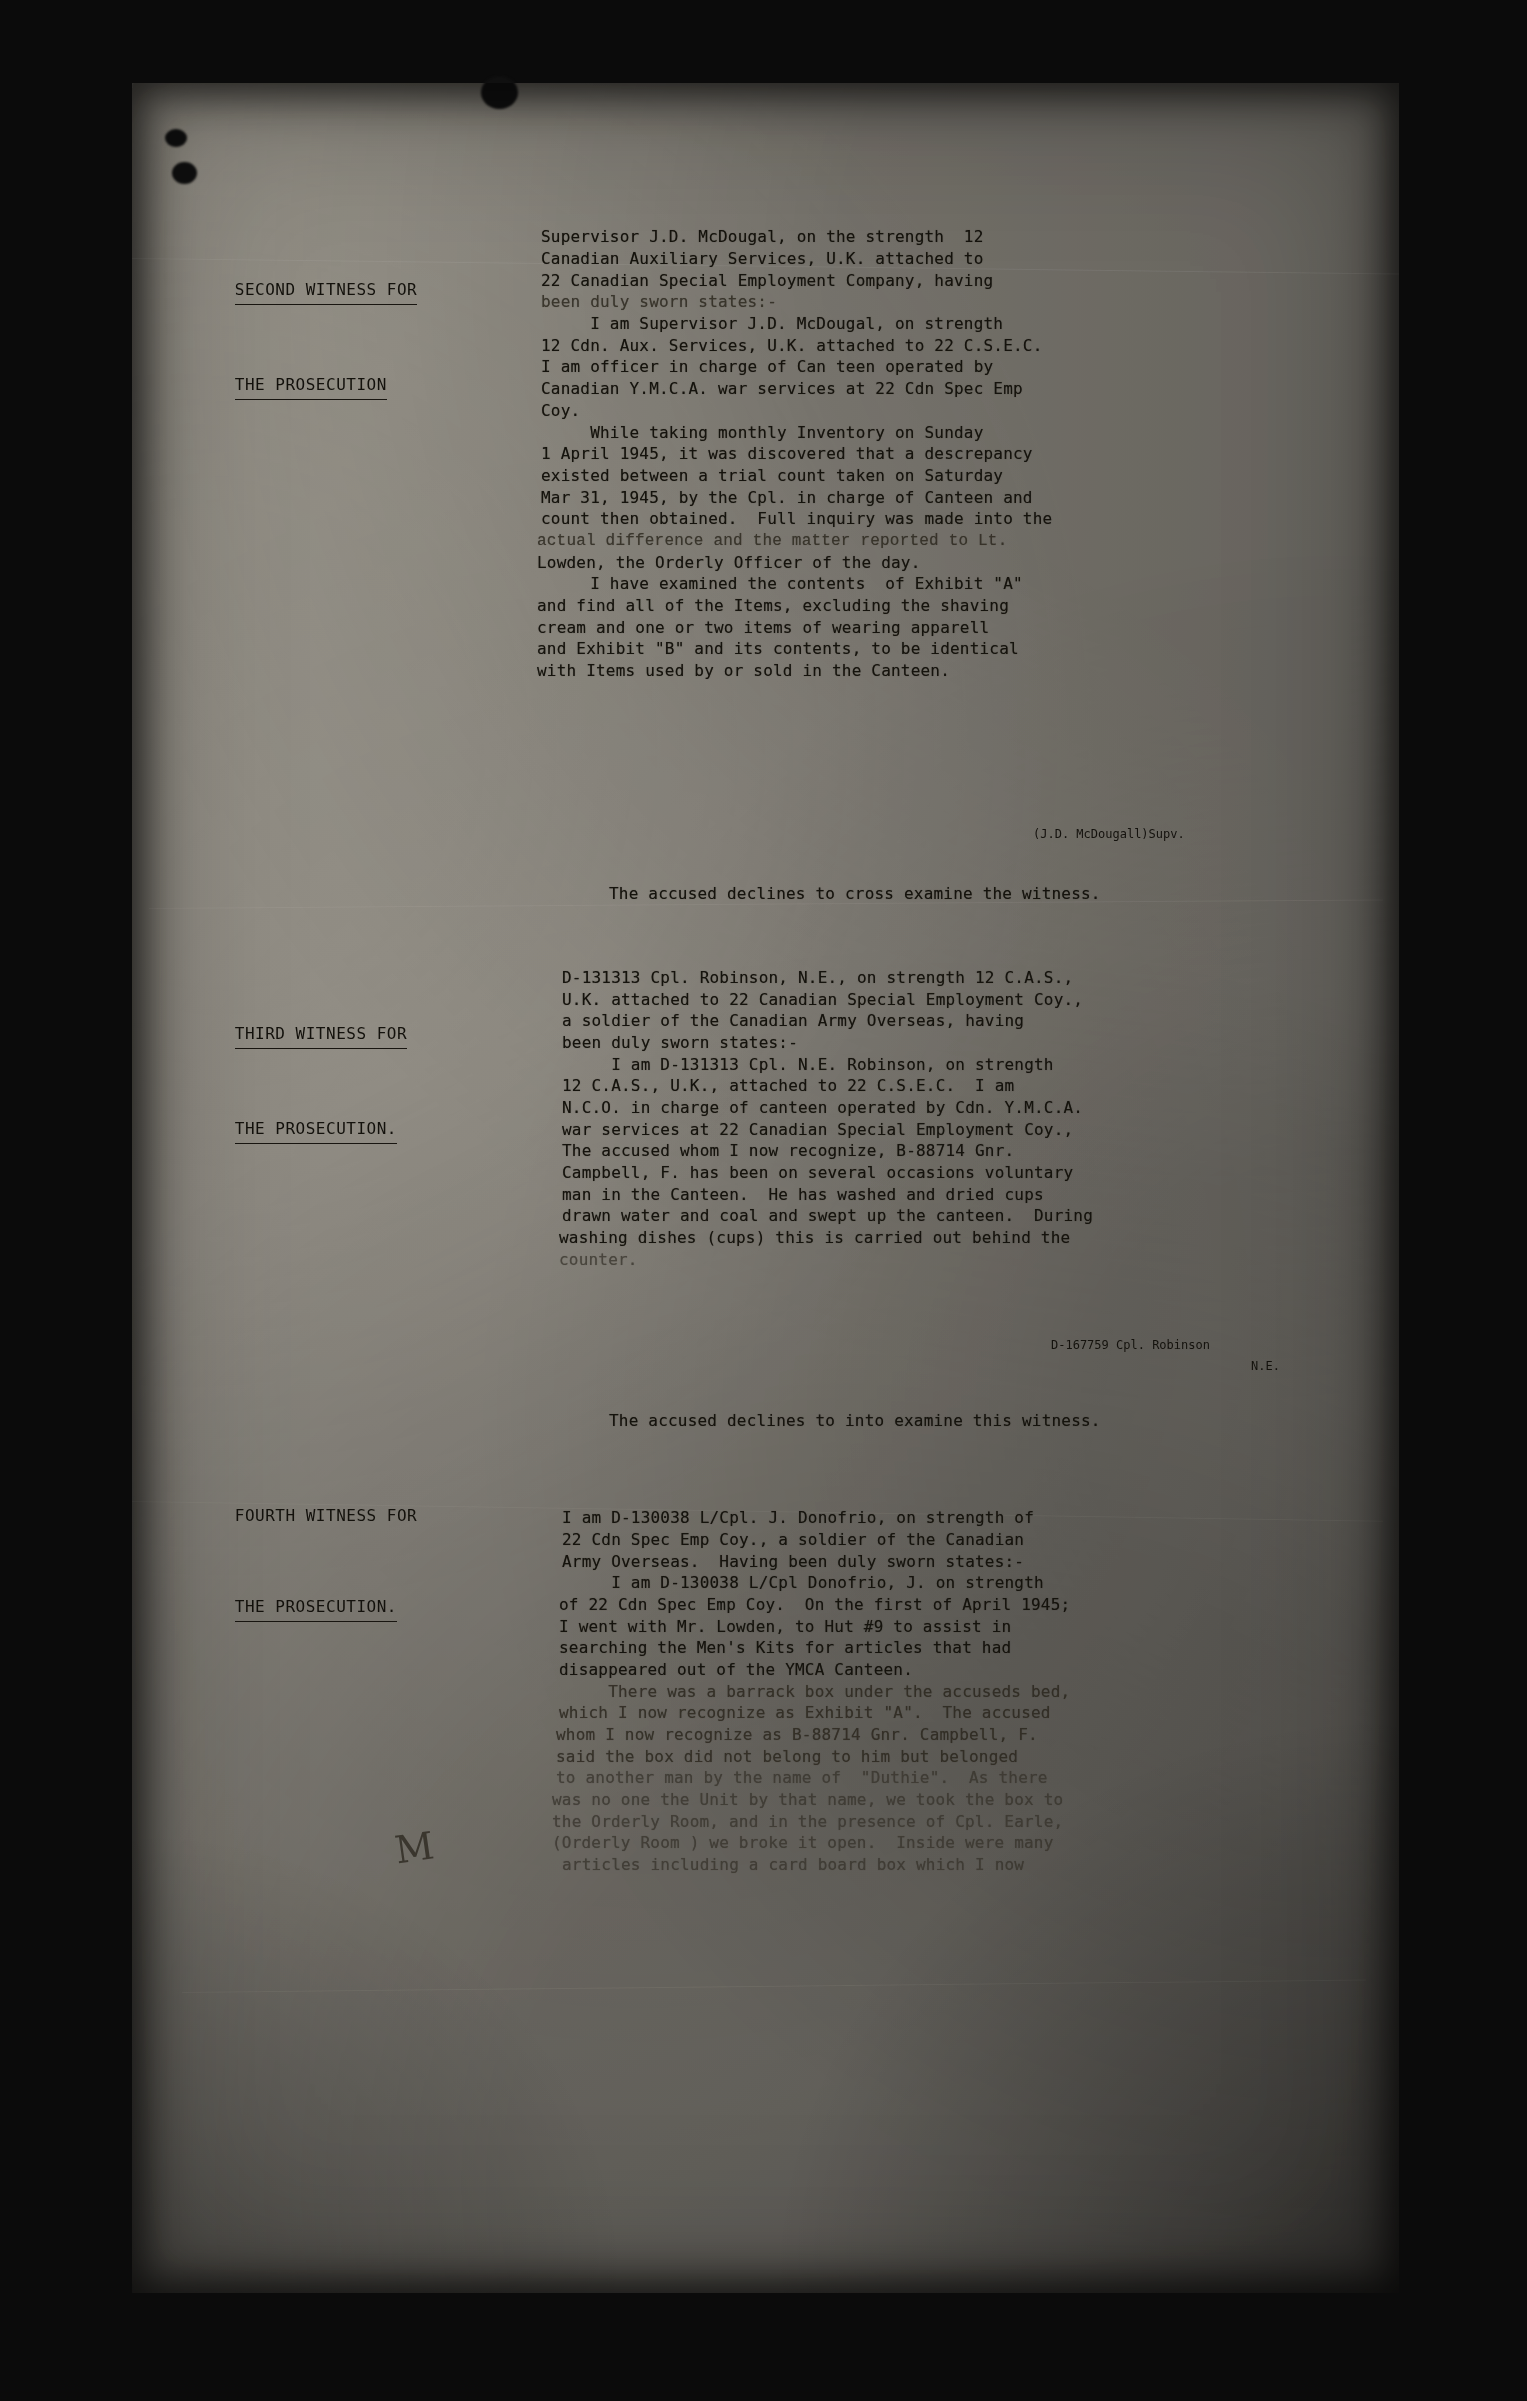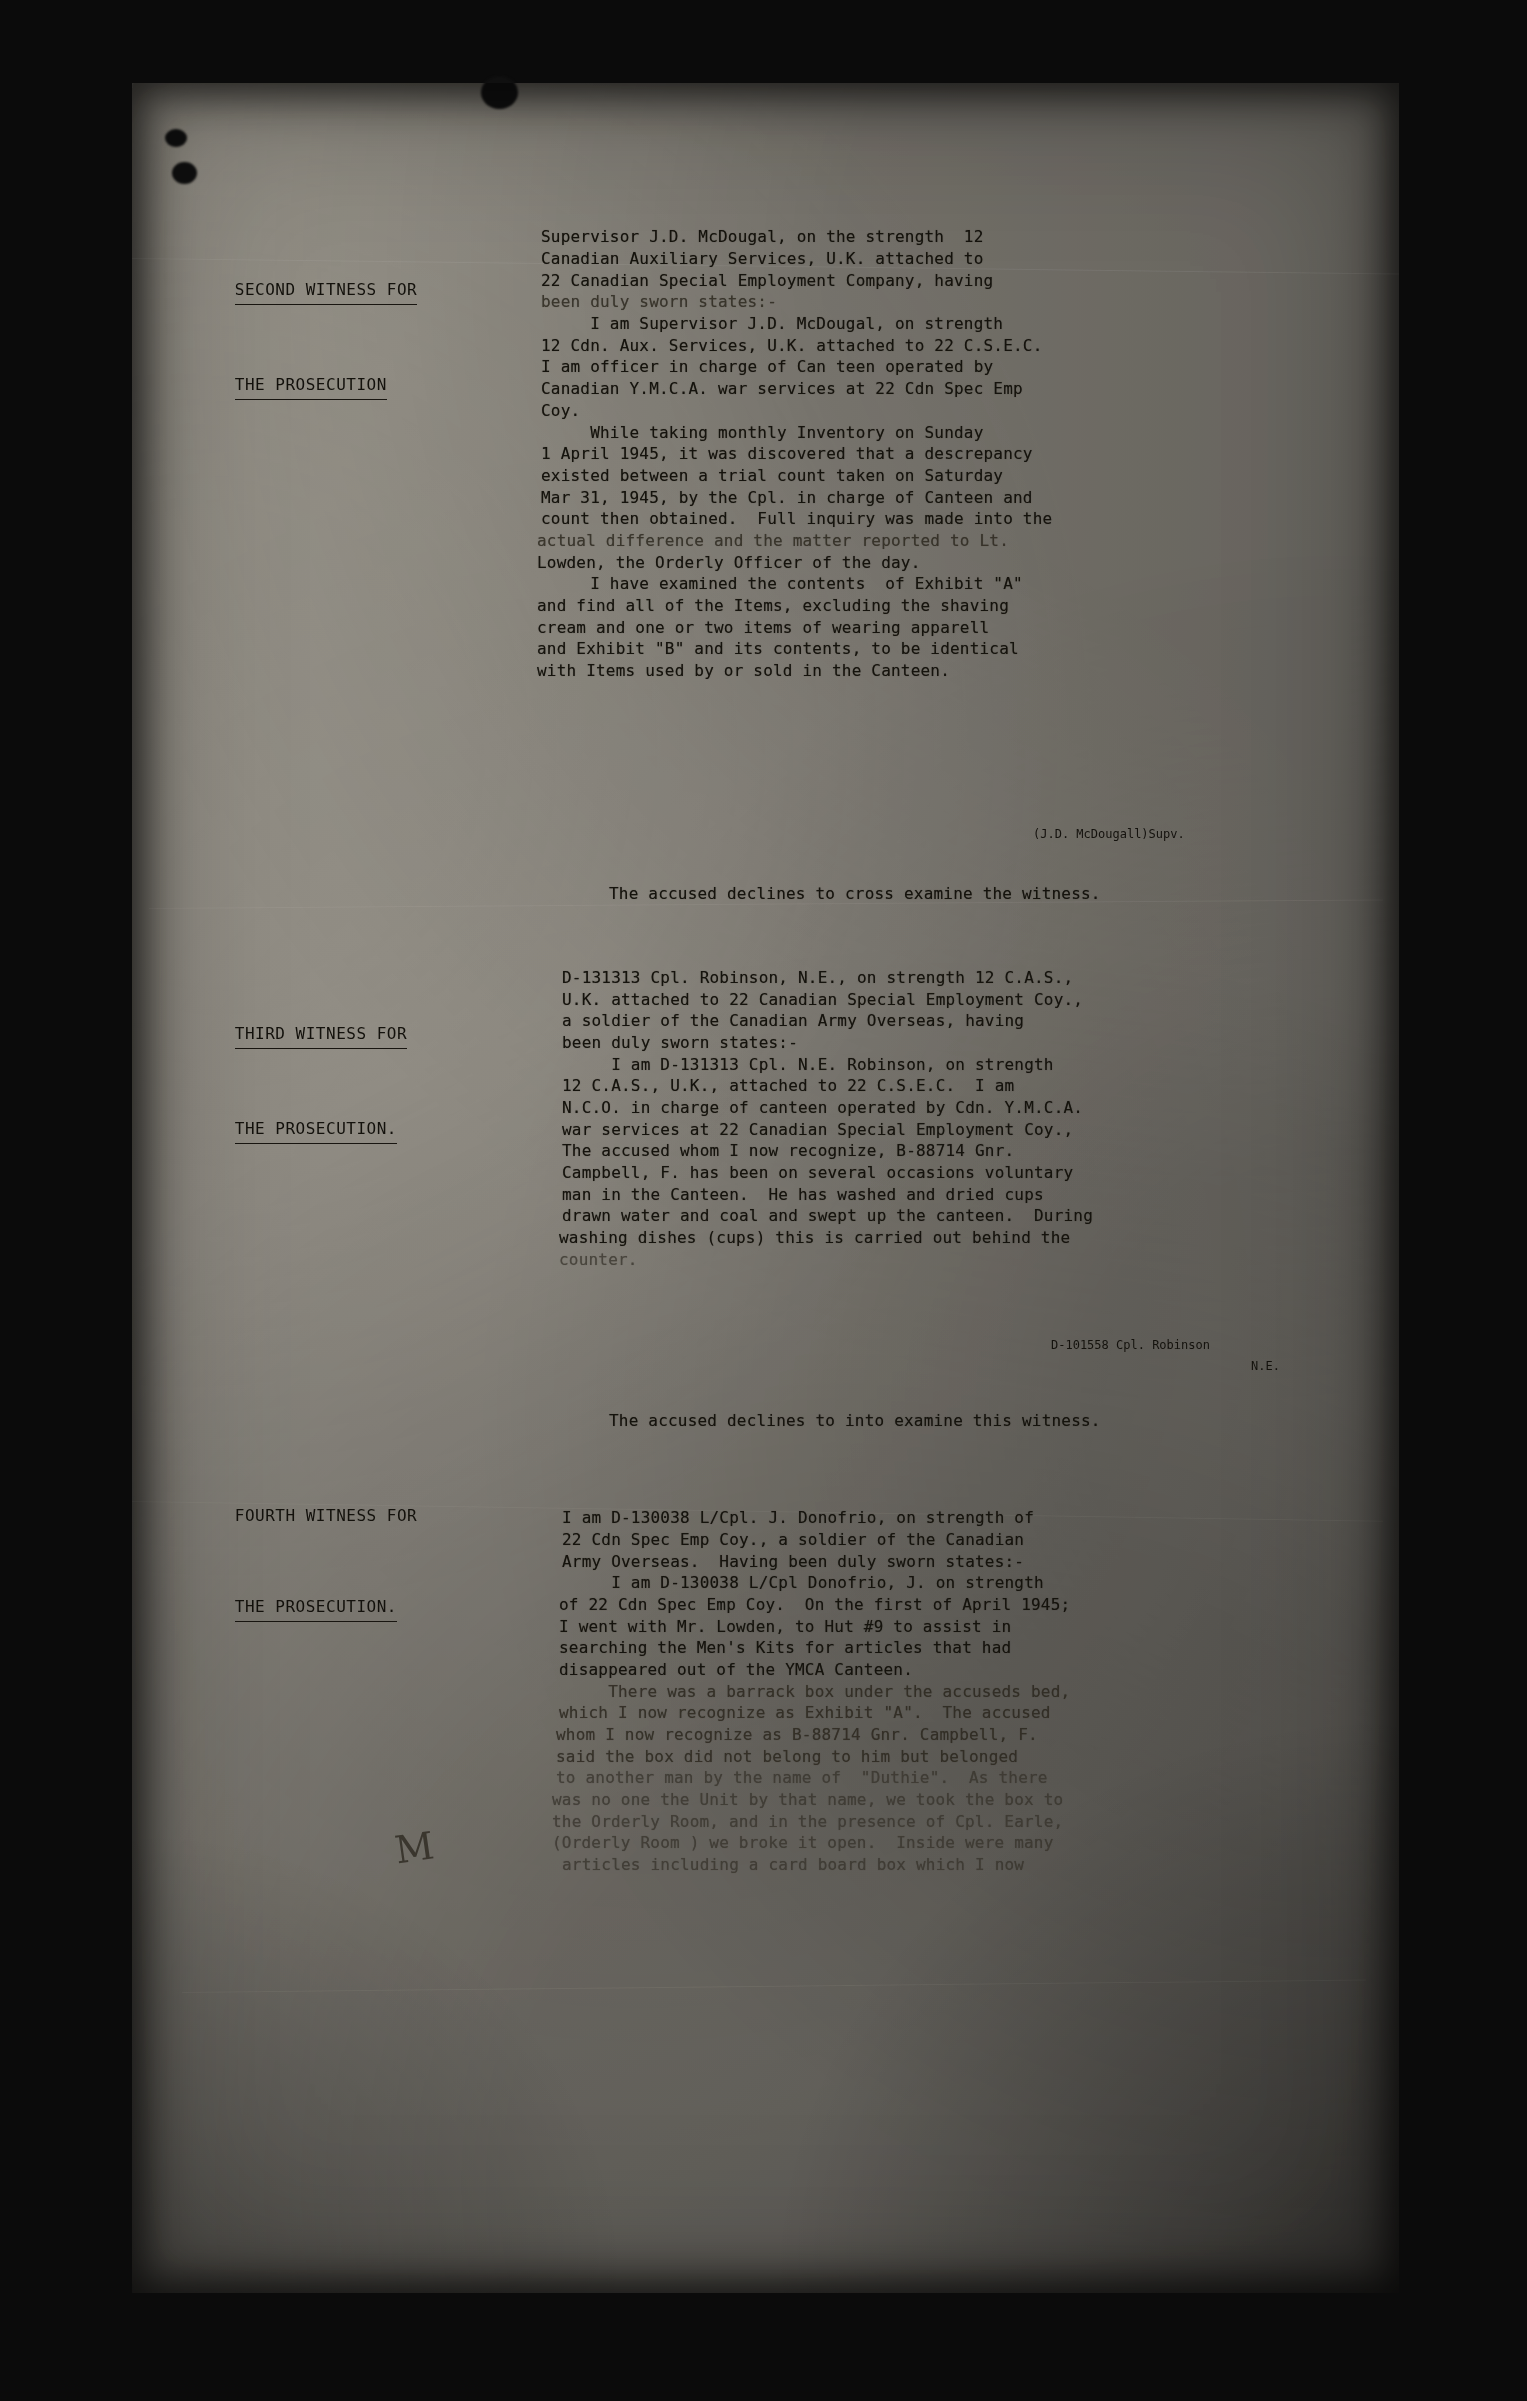--- a/index.html
+++ b/index.html
@@ -177,21 +177,21 @@
     <div class="typed" style="left:409px; top:230px;">     I am Supervisor J.D. McDougal, on strength</div>
     <div class="typed" style="left:409px; top:252px;">12 Cdn. Aux. Services, U.K. attached to 22 C.S.E.C.</div>
     <div class="typed" style="left:409px; top:273px;">I am officer in charge of Can teen operated by</div>
     <div class="typed" style="left:409px; top:295px;">Canadian Y.M.C.A. war services at 22 Cdn Spec Emp</div>
     <div class="typed" style="left:409px; top:317px;">Coy.</div>
     <div class="typed" style="left:409px; top:339px;">     While taking monthly Inventory on Sunday</div>
     <div class="typed" style="left:409px; top:360px;">1 April 1945, it was discovered that a descrepancy</div>
     <div class="typed" style="left:409px; top:382px;">existed between a trial count taken on Saturday</div>
     <div class="typed" style="left:409px; top:404px;">Mar 31, 1945, by the Cpl. in charge of Canteen and</div>
     <div class="typed" style="left:409px; top:425px;">count then obtained.  Full inquiry was made into the</div>
-    <div class="typed faded" style="left:405px; top:447px;">actual difference and the matter reported to Lt.</div>
+    <div class="typed faded" style="left:405px; top:447px;font-family:Liberation Mono, monospace;">actual difference and the matter reported to Lt.</div>
     <div class="typed" style="left:405px; top:469px;">Lowden, the Orderly Officer of the day.</div>
     <div class="typed" style="left:409px; top:490px;">     I have examined the contents  of Exhibit "A"</div>
     <div class="typed" style="left:405px; top:512px;">and find all of the Items, excluding the shaving</div>
     <div class="typed" style="left:405px; top:534px;">cream and one or two items of wearing apparell</div>
     <div class="typed" style="left:405px; top:555px;">and Exhibit "B" and its contents, to be identical</div>
     <div class="typed" style="left:405px; top:577px;">with Items used by or sold in the Canteen.</div>
 
     <div class="sig" style="left:901px; top:740px;">(J.D. McDougall)Supv.</div>
     <div class="typed" style="left:477px; top:800px;">The accused declines to cross examine the witness.</div>
 
@@ -208,21 +208,21 @@
     <div class="typed" style="left:430px; top:992px;">12 C.A.S., U.K., attached to 22 C.S.E.C.  I am</div>
     <div class="typed" style="left:430px; top:1014px;">N.C.O. in charge of canteen operated by Cdn. Y.M.C.A.</div>
     <div class="typed" style="left:430px; top:1036px;text-align:center;">war services at 22 Canadian Special Employment Coy.,</div>
     <div class="typed" style="left:430px; top:1057px;">The accused whom I now recognize, B-88714 Gnr.</div>
     <div class="typed" style="left:430px; top:1079px;">Campbell, F. has been on several occasions voluntary</div>
     <div class="typed" style="left:430px; top:1101px;">man in the Canteen.  He has washed and dried cups</div>
     <div class="typed" style="left:430px; top:1122px;">drawn water and coal and swept up the canteen.  During</div>
     <div class="typed" style="left:427px; top:1144px;">washing dishes (cups) this is carried out behind the</div>
     <div class="typed fadedmore" style="left:427px; top:1166px;">counter.</div>
 
-    <div class="sig" style="left:919px; top:1251px;">D-101558 Cpl. Robinson</div>
+    <div class="sig" style="left:919px; top:1251px;">D-167759 Cpl. Robinson</div>
     <div class="sig" style="left:1119px; top:1272px;">N.E.</div>
     <div class="typed" style="left:477px; top:1327px;">The accused declines to into examine this witness.</div>
 
     <div class="heading" style="left:42px; top:1399px;">
       <span>FOURTH WITNESS FOR</span><br>
       <span class="u">THE PROSECUTION.</span>
     </div>
 
     <div class="typed" style="left:430px; top:1424px;">I am D-130038 L/Cpl. J. Donofrio, on strength of</div>
     <div class="typed" style="left:430px; top:1446px;">22 Cdn Spec Emp Coy., a soldier of the Canadian</div>

